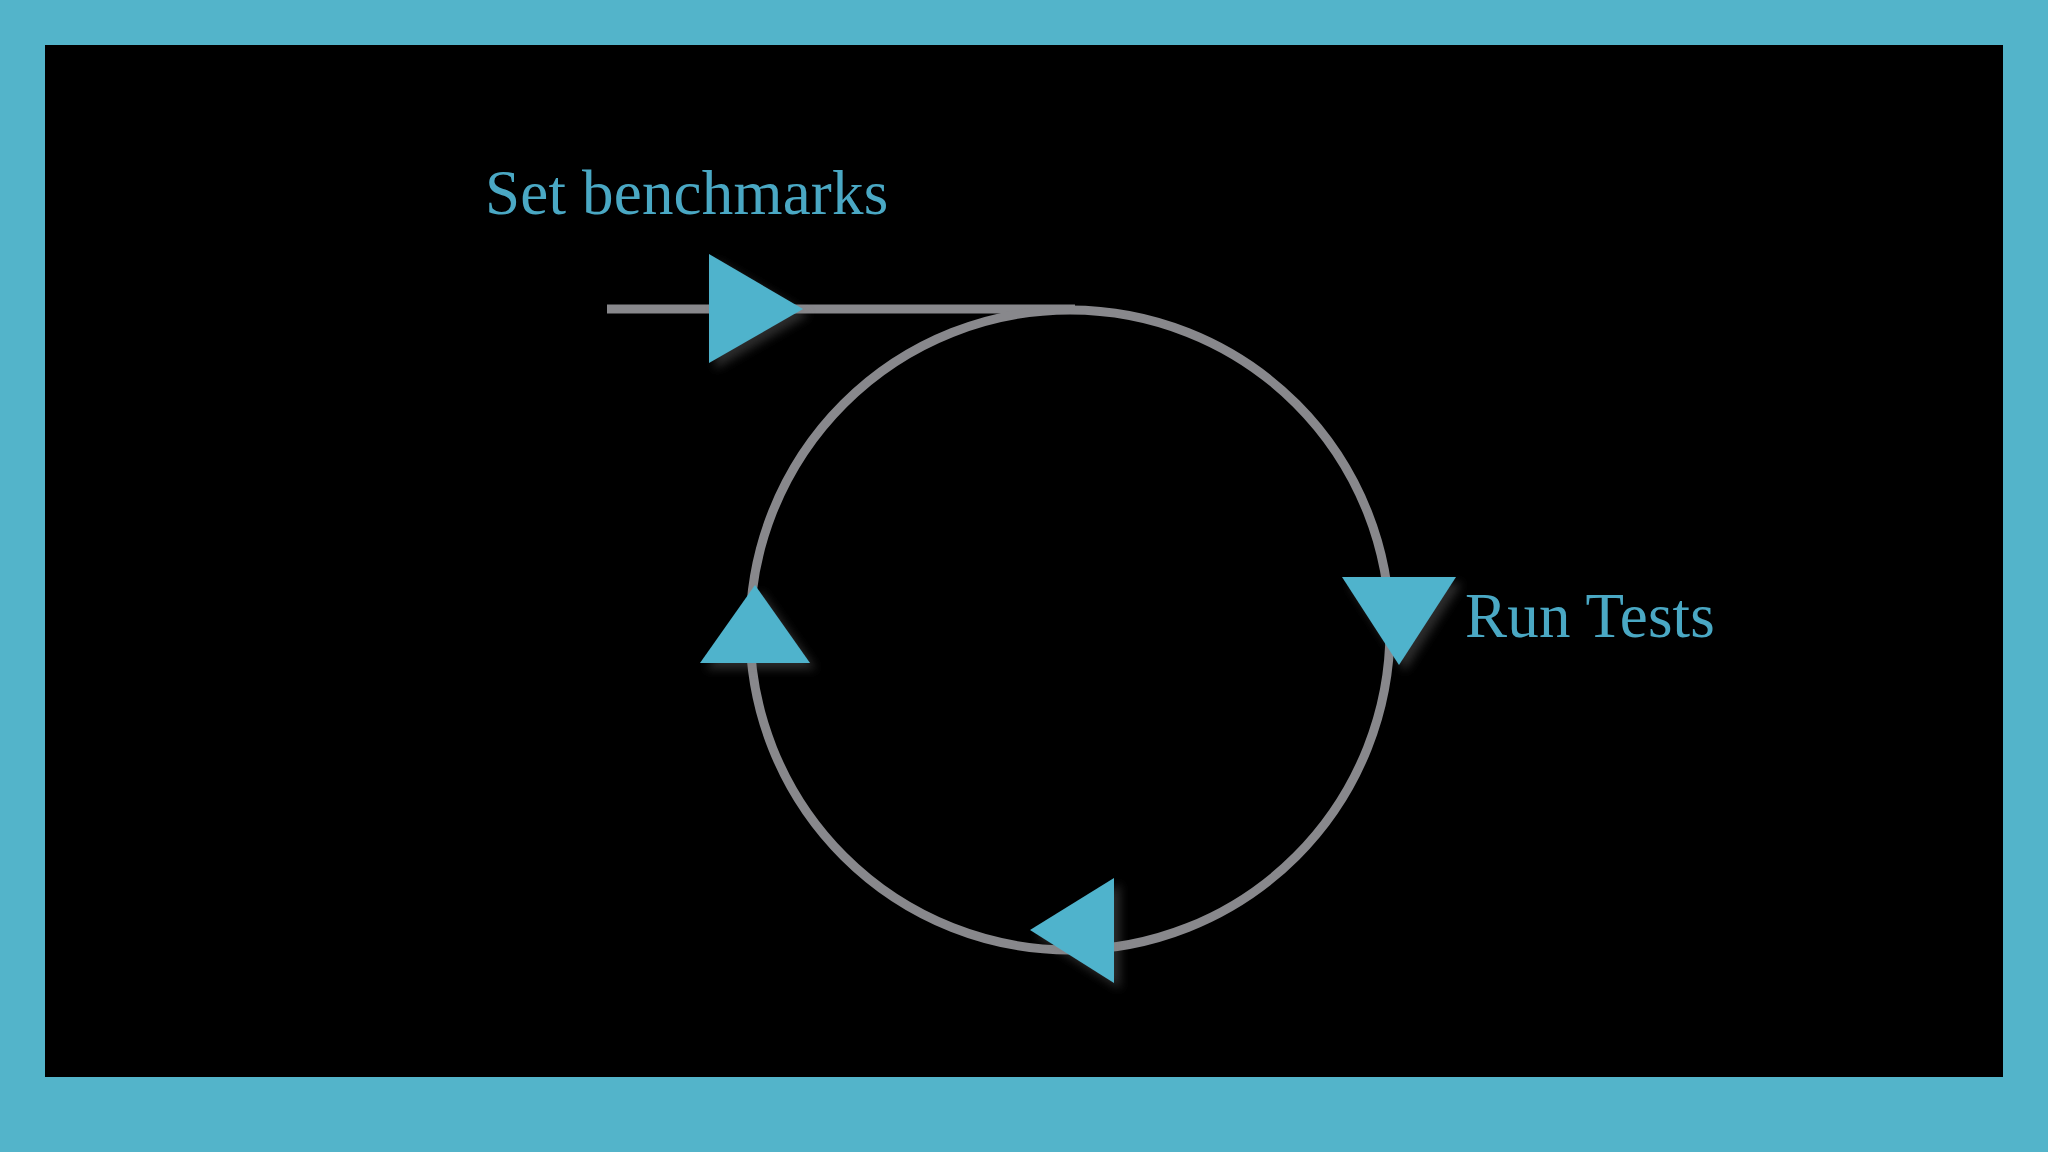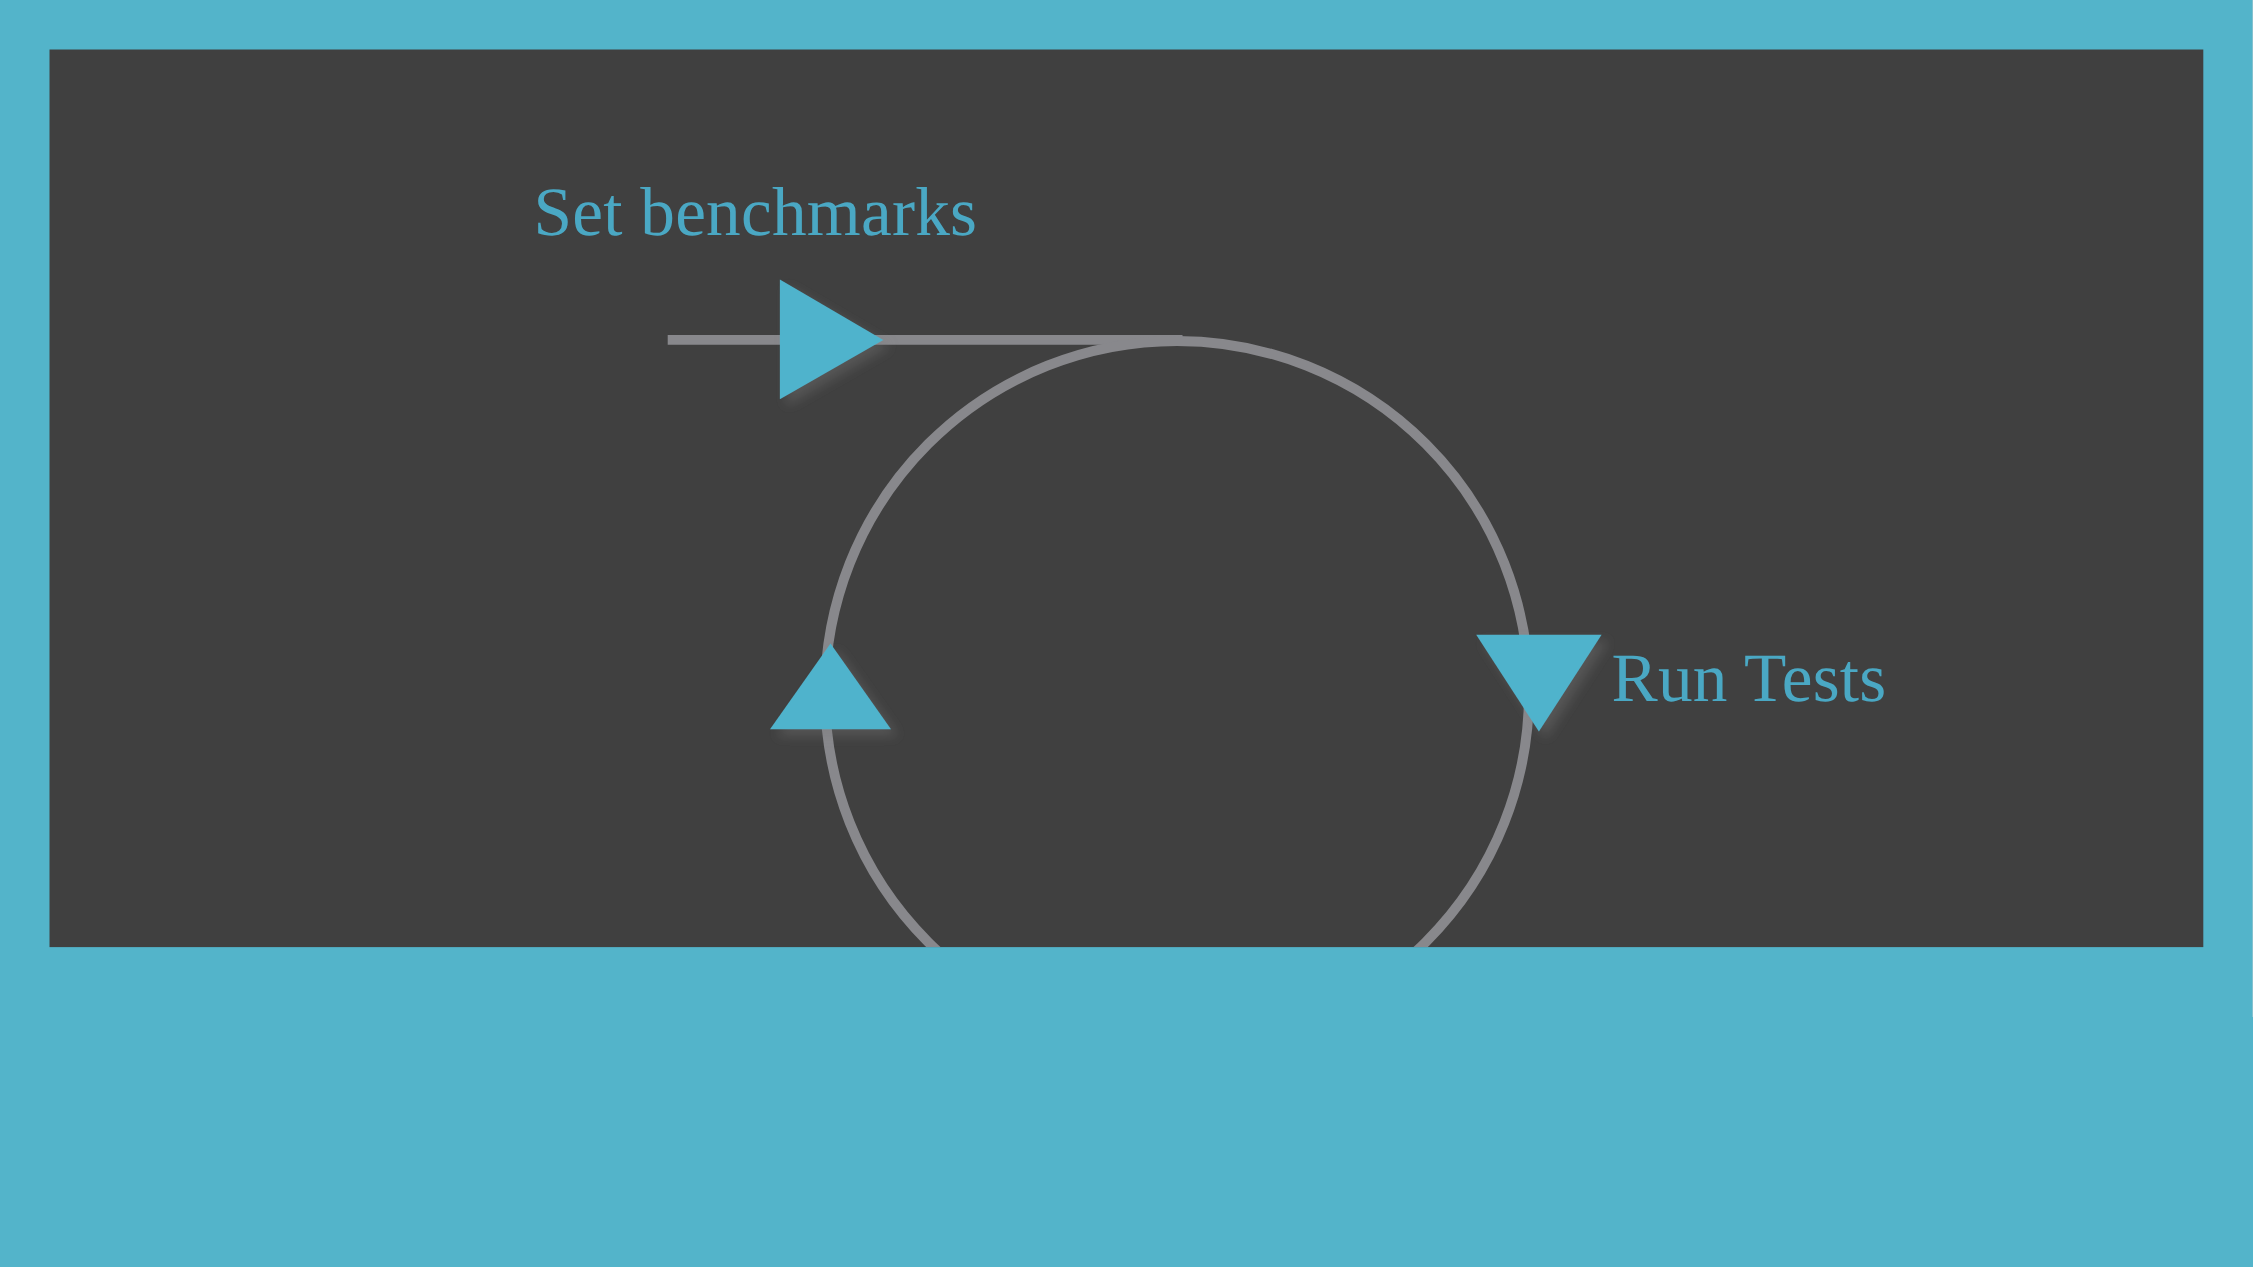--- a/index.html
+++ b/index.html
@@ -19,22 +19,22 @@
     height: 1152px;
     background: #53b4ca;
     box-sizing: border-box;
   }
 
   #panel {
     position: absolute;
     left: 45px;
     top: 45px;
     width: 1958px;
-    height: 816px;
-    background: #404040;
+    height: 1032px;
+    background: #000000;
     overflow: hidden;
   }
 
   
   #flow-svg {
     position: absolute;
     left: 0;
     top: 0;
     width: 2048px;
     height: 1152px;

